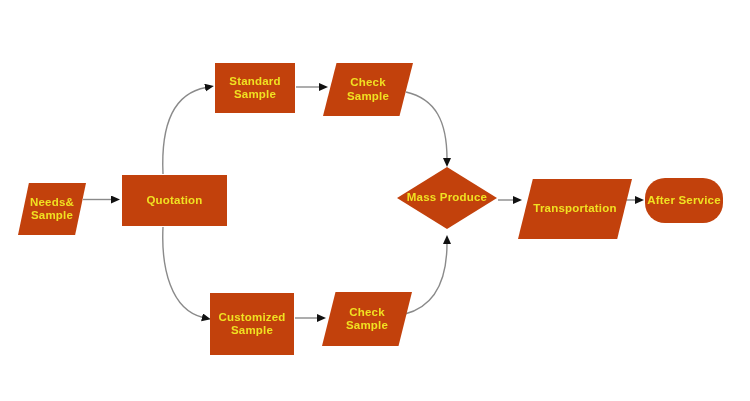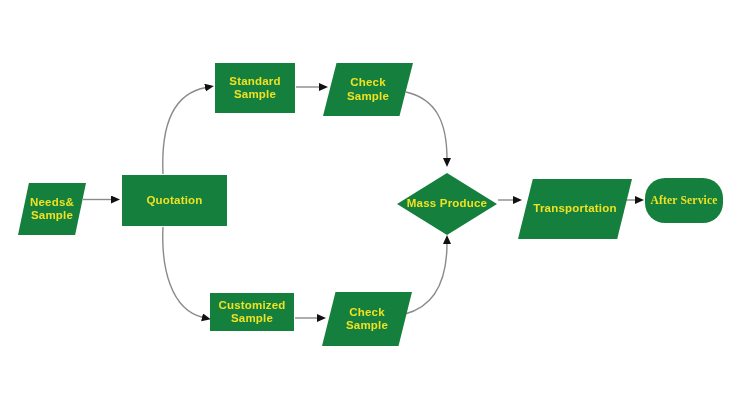--- a/index.html
+++ b/index.html
@@ -19,46 +19,46 @@
     position: absolute;
     inset: 0;
     width: 750px;
     height: 401px;
   }
   .node {
     position: absolute;
     display: flex;
     align-items: center;
     justify-content: center;
-    background: #15803d;
+    background: #c2410c;
     box-sizing: border-box;
   }
   .node .label {
     color: #f0e122;
     font-size: 11.5px;
     font-weight: bold;
     line-height: 1.15;
     text-align: center;
     white-space: pre-line;
     letter-spacing: 0.2px;
   }
   .para-needs   { clip-path: polygon(16% 0, 100% 0, 84% 100%, 0 100%); }
   .para-check   { clip-path: polygon(15% 0, 100% 0, 85% 100%, 0 100%); }
   .para-transport { clip-path: polygon(13% 0, 100% 0, 87% 100%, 0 100%); }
   .diamond      { clip-path: polygon(50% 0, 100% 50%, 50% 100%, 0 50%); }
-  .stadium      { border-radius: 20px; font-family: Liberation Serif, serif; }
+  .stadium      { border-radius: 20px; }
 
   
   #n-needs     { left: 18px;  top: 183px; width: 68px;  height: 52px; }
   #n-quotation { left: 122px; top: 175px; width: 105px;  height: 51px; }
   #n-standard  { left: 215px; top: 63px;  width: 80px;  height: 50px; }
   #n-checktop  { left: 323px; top: 63px;  width: 90px;  height: 53px; }
-  #n-custom    { left: 210px; top: 293px; width: 84px;  height: 38px; }
+  #n-custom    { left: 210px; top: 293px; width: 84px;  height: 62px; }
   #n-checkbot  { left: 322px; top: 292px; width: 90px;  height: 54px; }
-  #n-mass      { left: 397px; top: 173px; width: 100px; height: 62px; }
+  #n-mass      { left: 397px; top: 167px; width: 100px; height: 62px; }
   #n-transport { left: 518px; top: 179px; width: 114px; height: 60px; }
   #n-after     { left: 645px; top: 178px; width: 78px;  height: 45px; }
 </style>
 </head>
 <body>
 
 <div class="canvas">
 
   <svg class="connectors" viewBox="0 0 750 401" xmlns="http://www.w3.org/2000/svg">
     <defs>

